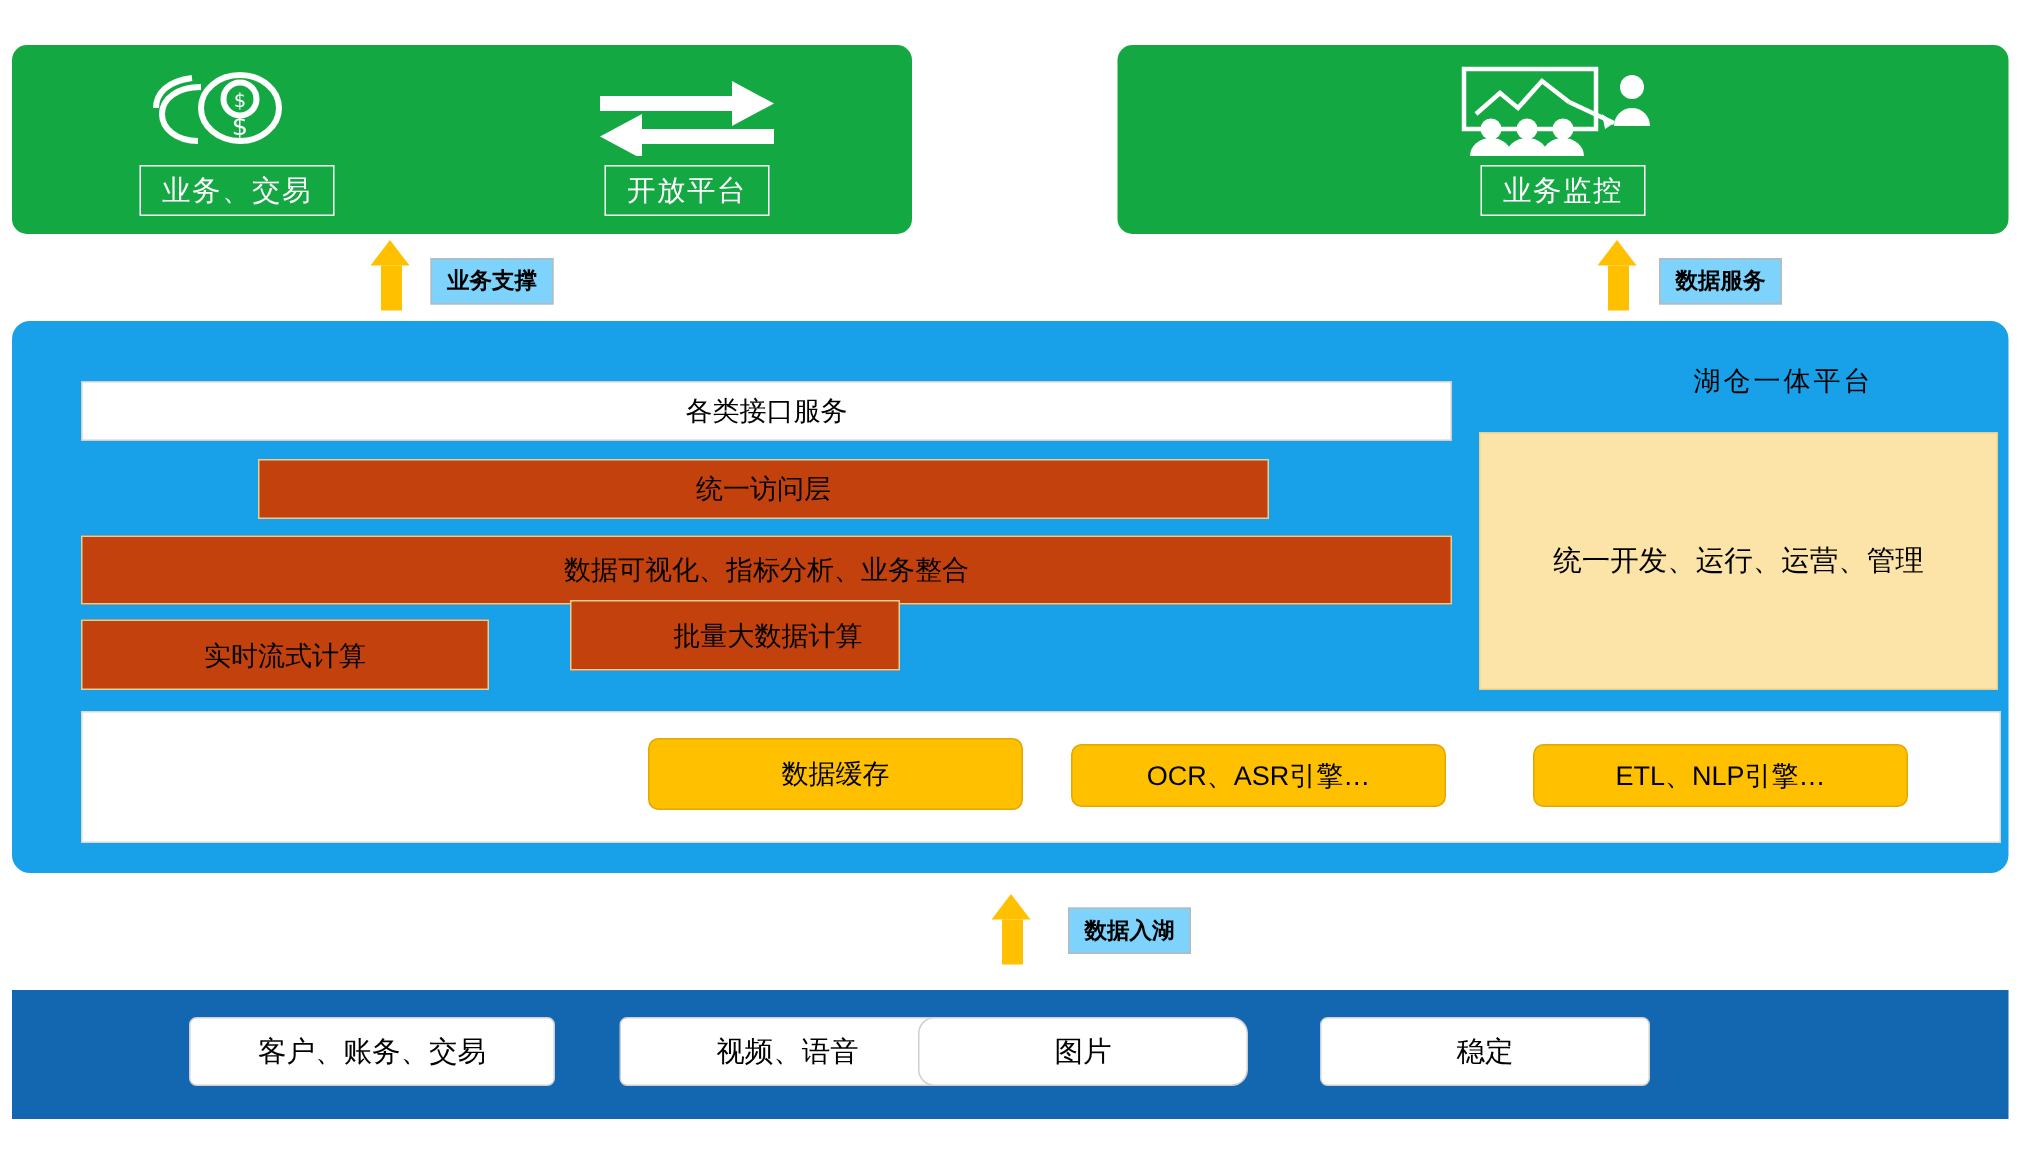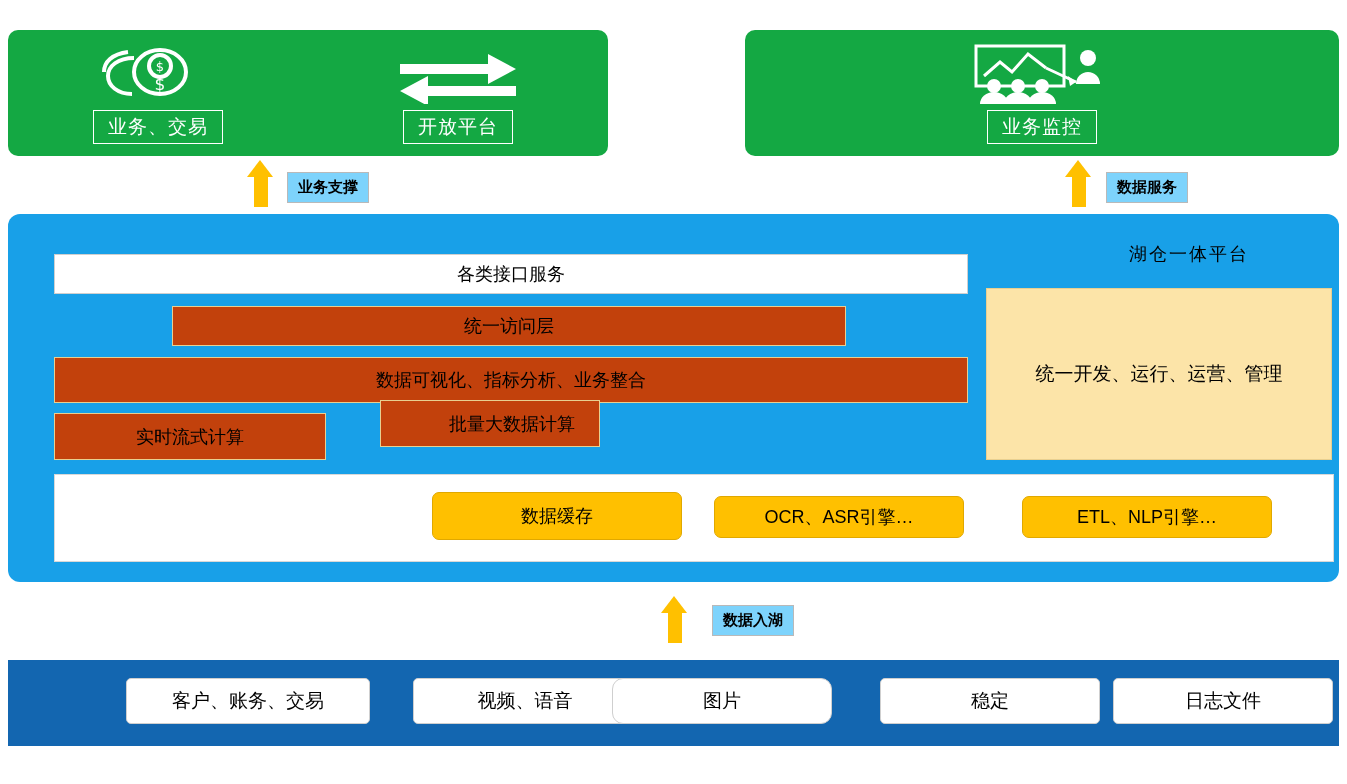--- a/index.html
+++ b/index.html
@@ -236,16 +236,15 @@
     <div class="arrow-head"></div>
     <div class="arrow-stem" style="height:30px;"></div>
   </div>
   <div class="tag-box" style="left:712px; top:605px;">数据入湖</div>
 
   <div class="darkblue-panel" style="left:8px; top:660px; width:1331px; height:86px;">
     <div class="src-box" style="left:118px; top:18px; width:242px; height:44px;">客户、账务、交易</div>
     <div class="src-box" style="left:405px; top:18px; width:222px; height:44px;">视频、语音</div>
     <div class="src-box" style="left:604px; top:18px; width:218px; height:44px;border-radius:11px;">图片</div>
     <div class="src-box" style="left:872px; top:18px; width:218px; height:44px;">稳定</div>
-    <div class="src-box" style="left:1105px; top:18px; width:218px; height:44px;">日志文件</div>
   </div>
 
 </div>
 
 </body></html>

